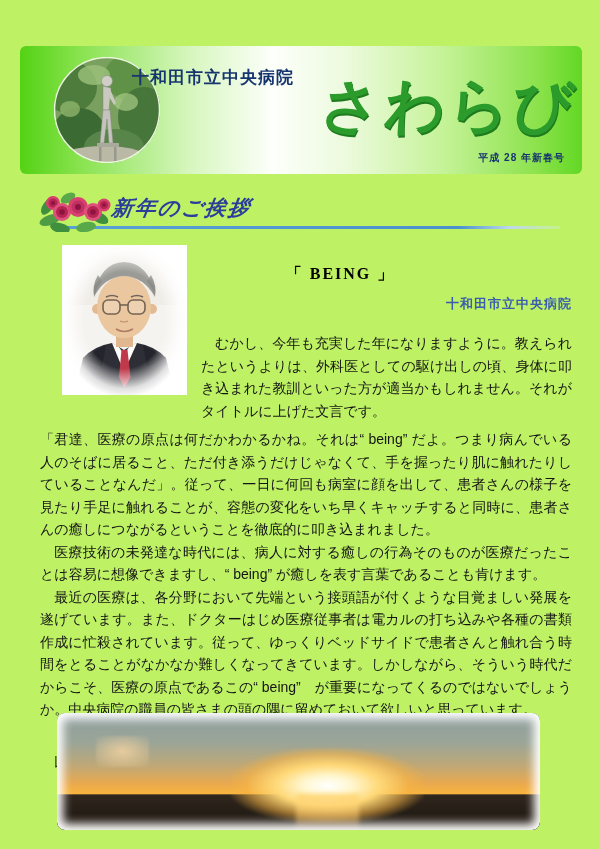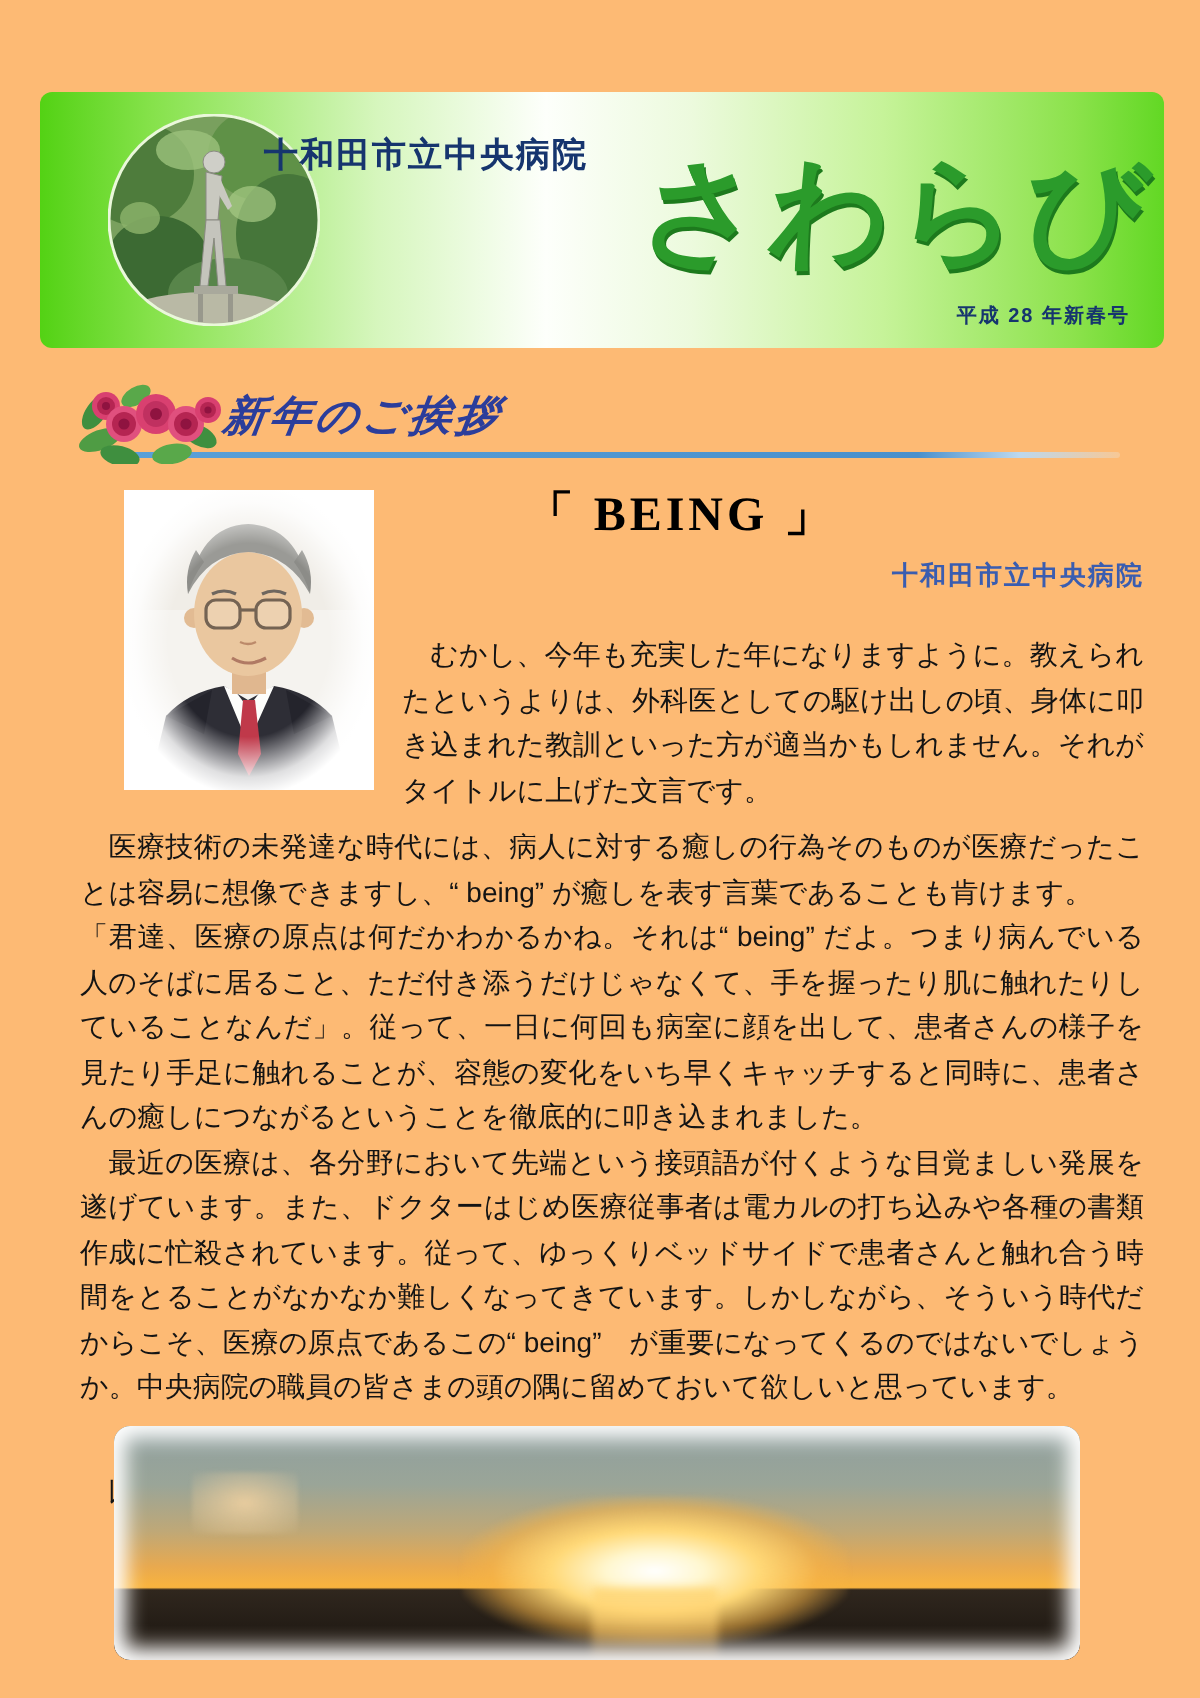--- a/index.html
+++ b/index.html
@@ -1,16 +1,16 @@
 <!DOCTYPE html>
 <html><head>
 <meta charset="utf-8">
 <style>
   html,body{margin:0;padding:0;background:#ffffff;}
-  .page{position:relative;width:600px;height:849px;background:#fdba74;overflow:hidden;
+  .page{position:relative;width:600px;height:849px;background:#bef264;overflow:hidden;
         font-family:"Liberation Sans","DejaVu Sans",sans-serif;}
 
   
   .banner{position:absolute;left:20px;top:46px;width:562px;height:128px;border-radius:6px;
     background:linear-gradient(90deg,#53d214 0%,#86e24b 10%,#d6f6bd 30%,#fdfffb 45%,
                #ecfadd 58%,#c6f399 75%,#8ce24c 92%,#62d824 100%);}
   .statue{position:absolute;left:34px;top:11px;width:106px;height:106px;}
   .hospital-name{position:absolute;left:112px;top:20px;font-size:17px;font-weight:bold;
     color:#16356e;letter-spacing:1px;}
   .newsletter-label{position:absolute;left:116px;top:52px;font-size:27px;font-weight:bold;
@@ -28,23 +28,23 @@
     font-style:italic;color:#2b3d9b;letter-spacing:2px;transform:skewX(-8deg);}
   .section-line{position:absolute;left:17px;top:38px;width:505px;height:3px;border-radius:2px;
     background:linear-gradient(90deg,#5aa0d8 0%,#4a90cc 80%,#bcd8ee 90%,rgba(230,242,250,0.25) 100%);}
 
   
   .article{position:absolute;left:40px;top:243px;width:532px;color:#141414;
     font-size:14px;line-height:22.5px;text-align:justify;}
   .article-head{display:flex;}
   .portrait-wrap{flex:0 0 125px;margin:2px 14px 0 22px;height:150px;}
   .head-right{flex:1;min-width:0;}
-  .being-title{text-align:center;transform:translateX(-46px);margin-top:0;
+  .being-title{text-align:center;transform:translateX(-46px);margin-top:16px;
     font-family:"Liberation Serif","DejaVu Serif",serif;font-weight:bold;
-    font-size:24px;letter-spacing:2px;color:#000;line-height:30px;}
+    font-size:16px;letter-spacing:2px;color:#000;line-height:30px;}
   .attribution{margin:6px 0 0 auto;width:fit-content;text-align:left;
     font-size:13px;font-weight:bold;color:#3a5db0;line-height:17px;letter-spacing:1px;}
   .para1{margin:20px 0 0 0;}
   .body-para{margin:6px 0 0 0;}
   .body-para + .body-para{margin-top:0;}
   .closing-para{margin:30px 0 0 0;}
 
   
   .sunset{position:absolute;left:57px;top:713px;width:483px;height:117px;
     border-radius:8px;overflow:hidden;}
@@ -175,22 +175,22 @@
         </svg>
       </div>
       <div class="head-right">
         <div class="being-title">「 BEING 」</div>
         <div class="attribution">
           <div>十和田市立中央病院</div>
         </div>
         <p class="para1">　むかし、今年も充実した年になりますように。教えられたというよりは、外科医としての駆け出しの頃、身体に叩き込まれた教訓といった方が適当かもしれません。それがタイトルに上げた文言です。</p>
       </div>
     </div>
+    <p class="body-para">「君達、医療の原点は何だかわかるかね。それは“ being” だよ。つまり病んでいる人のそばに居ること、ただ付き添うだけじゃなくて、手を握ったり肌に触れたりしていることなんだ」。従って、一日に何回も病室に顔を出して、患者さんの様子を見たり手足に触れることが、容態の変化をいち早くキャッチすると同時に、患者さんの癒しにつながるということを徹底的に叩き込まれました。</p>
     <p class="body-para">　医療技術の未発達な時代には、病人に対する癒しの行為そのものが医療だったことは容易に想像できますし、“ being” が癒しを表す言葉であることも肯けます。</p>
-    <p class="body-para">「君達、医療の原点は何だかわかるかね。それは“ being” だよ。つまり病んでいる人のそばに居ること、ただ付き添うだけじゃなくて、手を握ったり肌に触れたりしていることなんだ」。従って、一日に何回も病室に顔を出して、患者さんの様子を見たり手足に触れることが、容態の変化をいち早くキャッチすると同時に、患者さんの癒しにつながるということを徹底的に叩き込まれました。</p>
     <p class="body-para">　最近の医療は、各分野において先端という接頭語が付くような目覚ましい発展を遂げています。また、ドクターはじめ医療従事者は電カルの打ち込みや各種の書類作成に忙殺されています。従って、ゆっくりベッドサイドで患者さんと触れ合う時間をとることがなかなか難しくなってきています。しかしながら、そういう時代だからこそ、医療の原点であるこの“ being”　が重要になってくるのではないでしょうか。中央病院の職員の皆さまの頭の隅に留めておいて欲しいと思っています。</p>
     <p class="closing-para">　以上、新年のあいさつと致します。今年も充実した年になりますように。</p>
   </div>
 
   <div class="sunset">
     <div class="sunset-sky"></div>
     <div class="sun-glow"></div>
     <div class="sun-reflection"></div>
     <div class="heart-cloud"></div>
     <div class="sunset-soft"></div>

